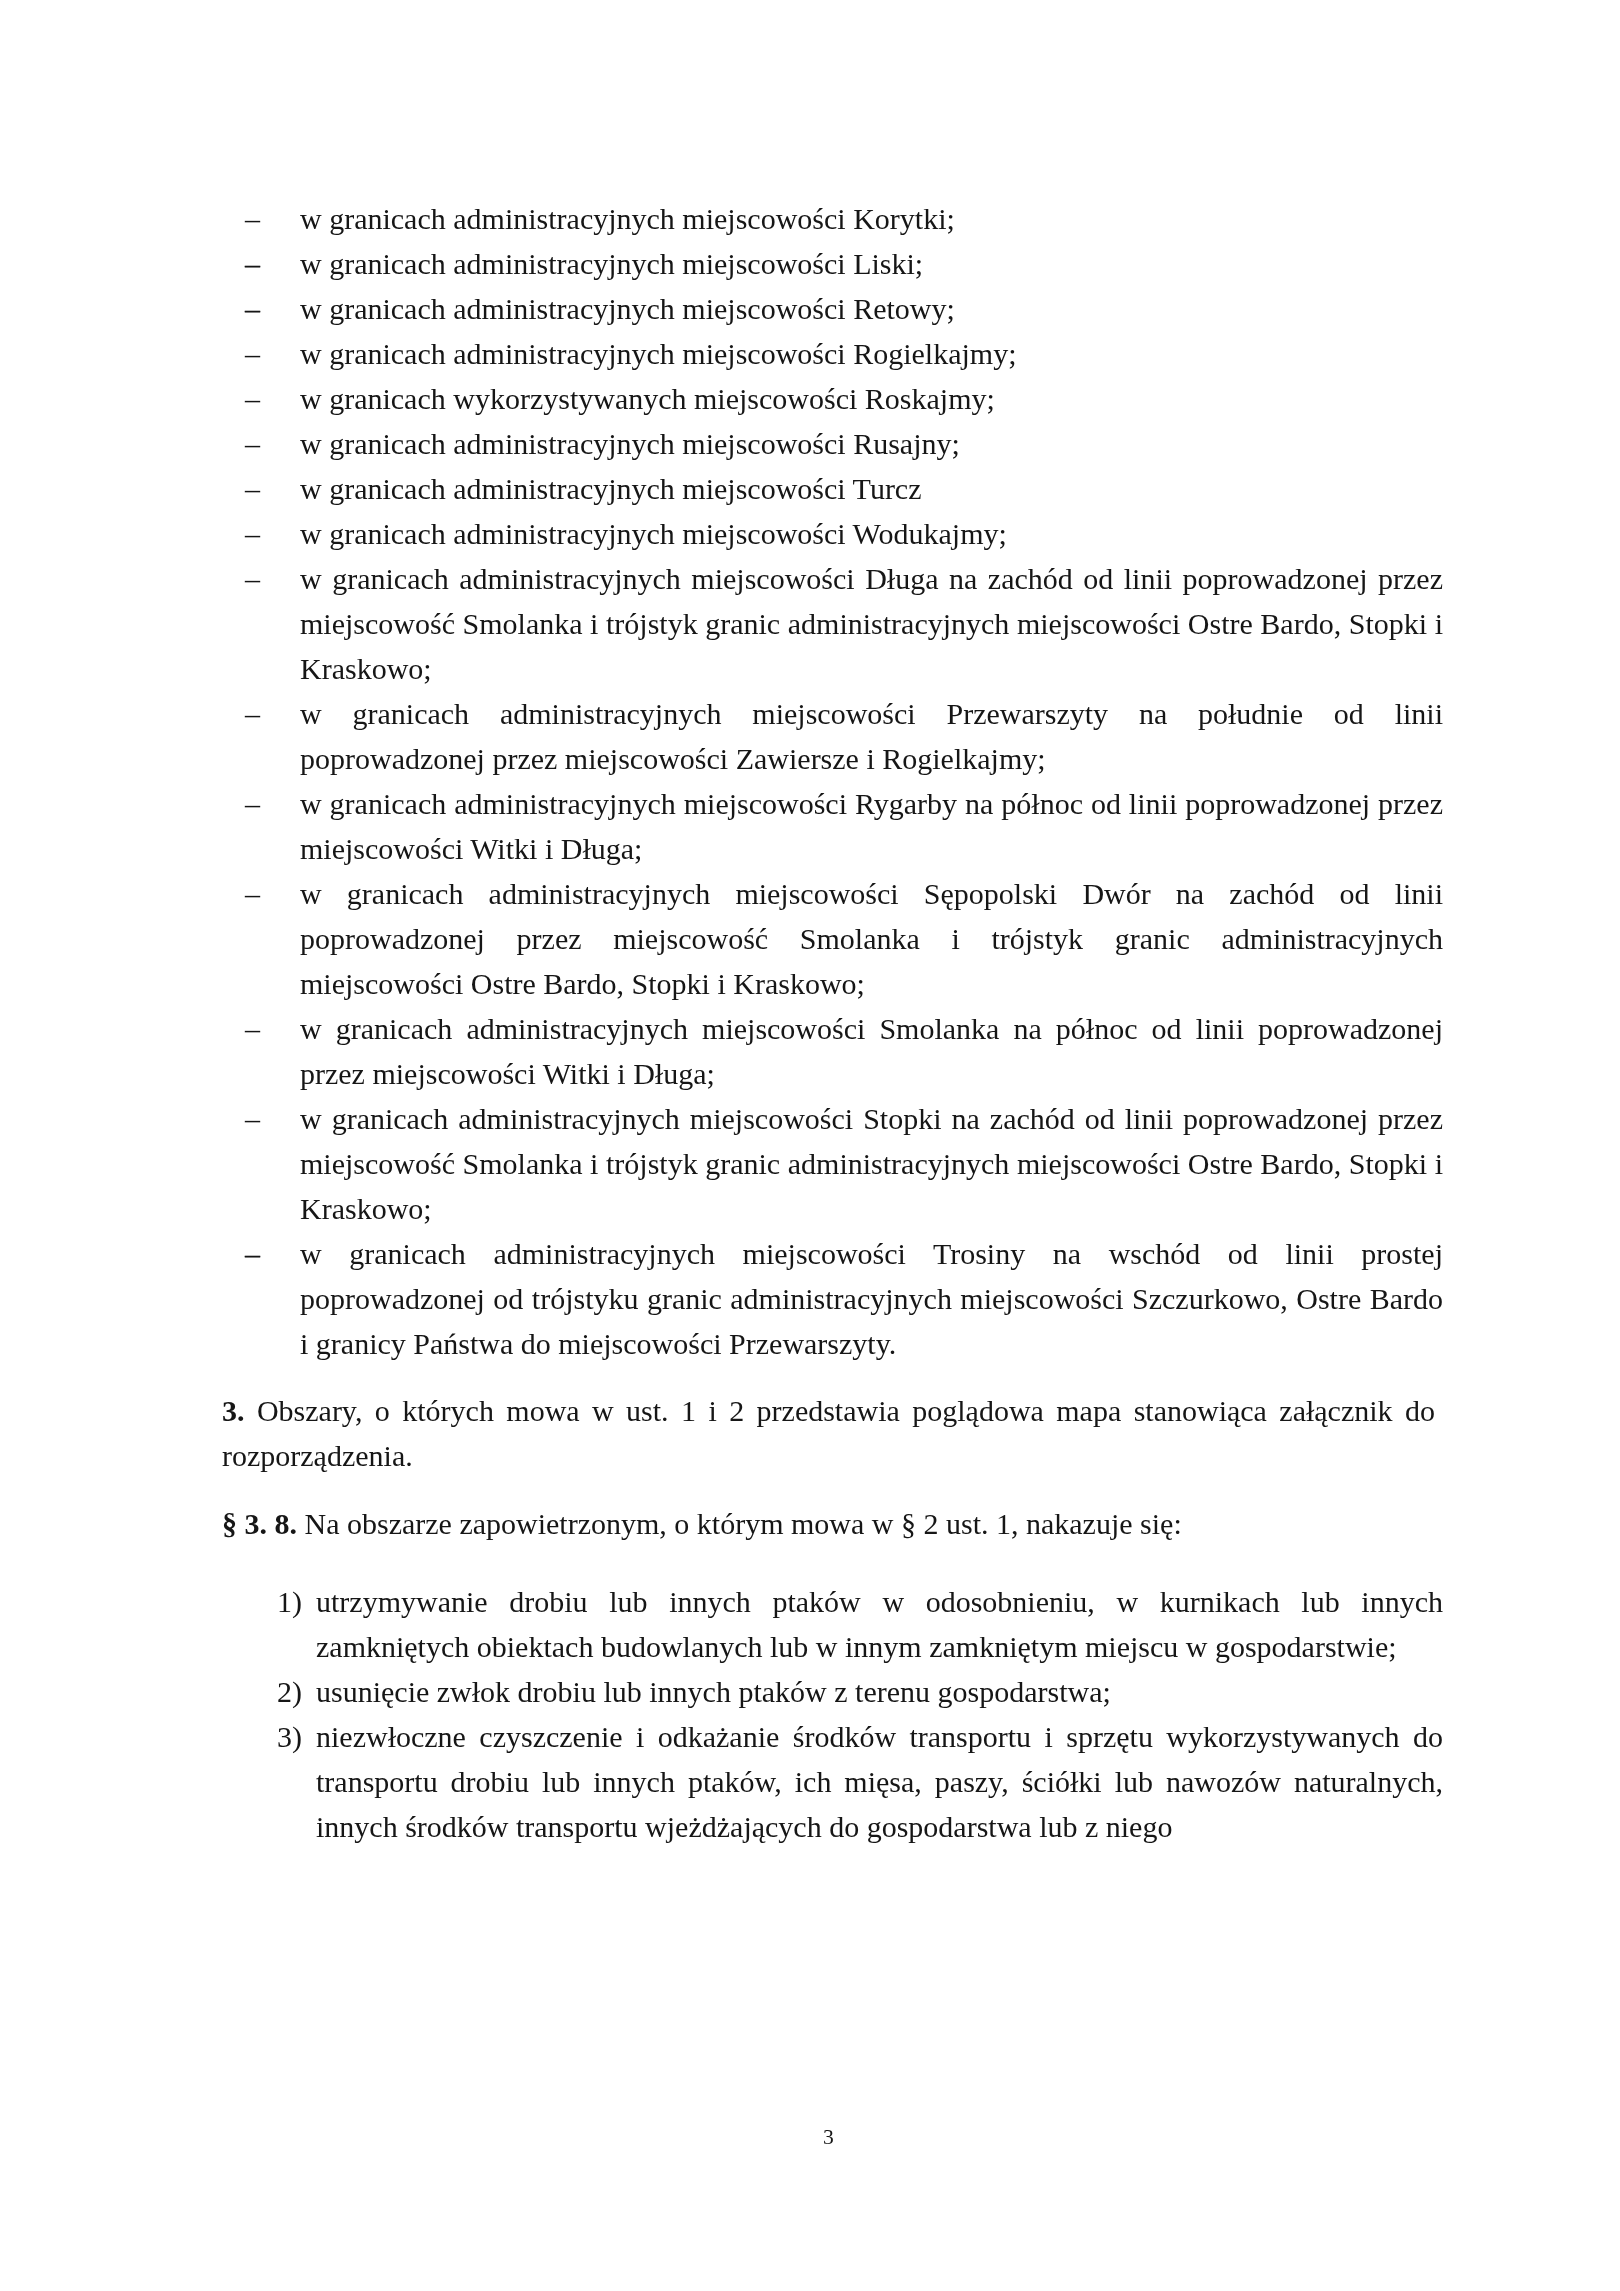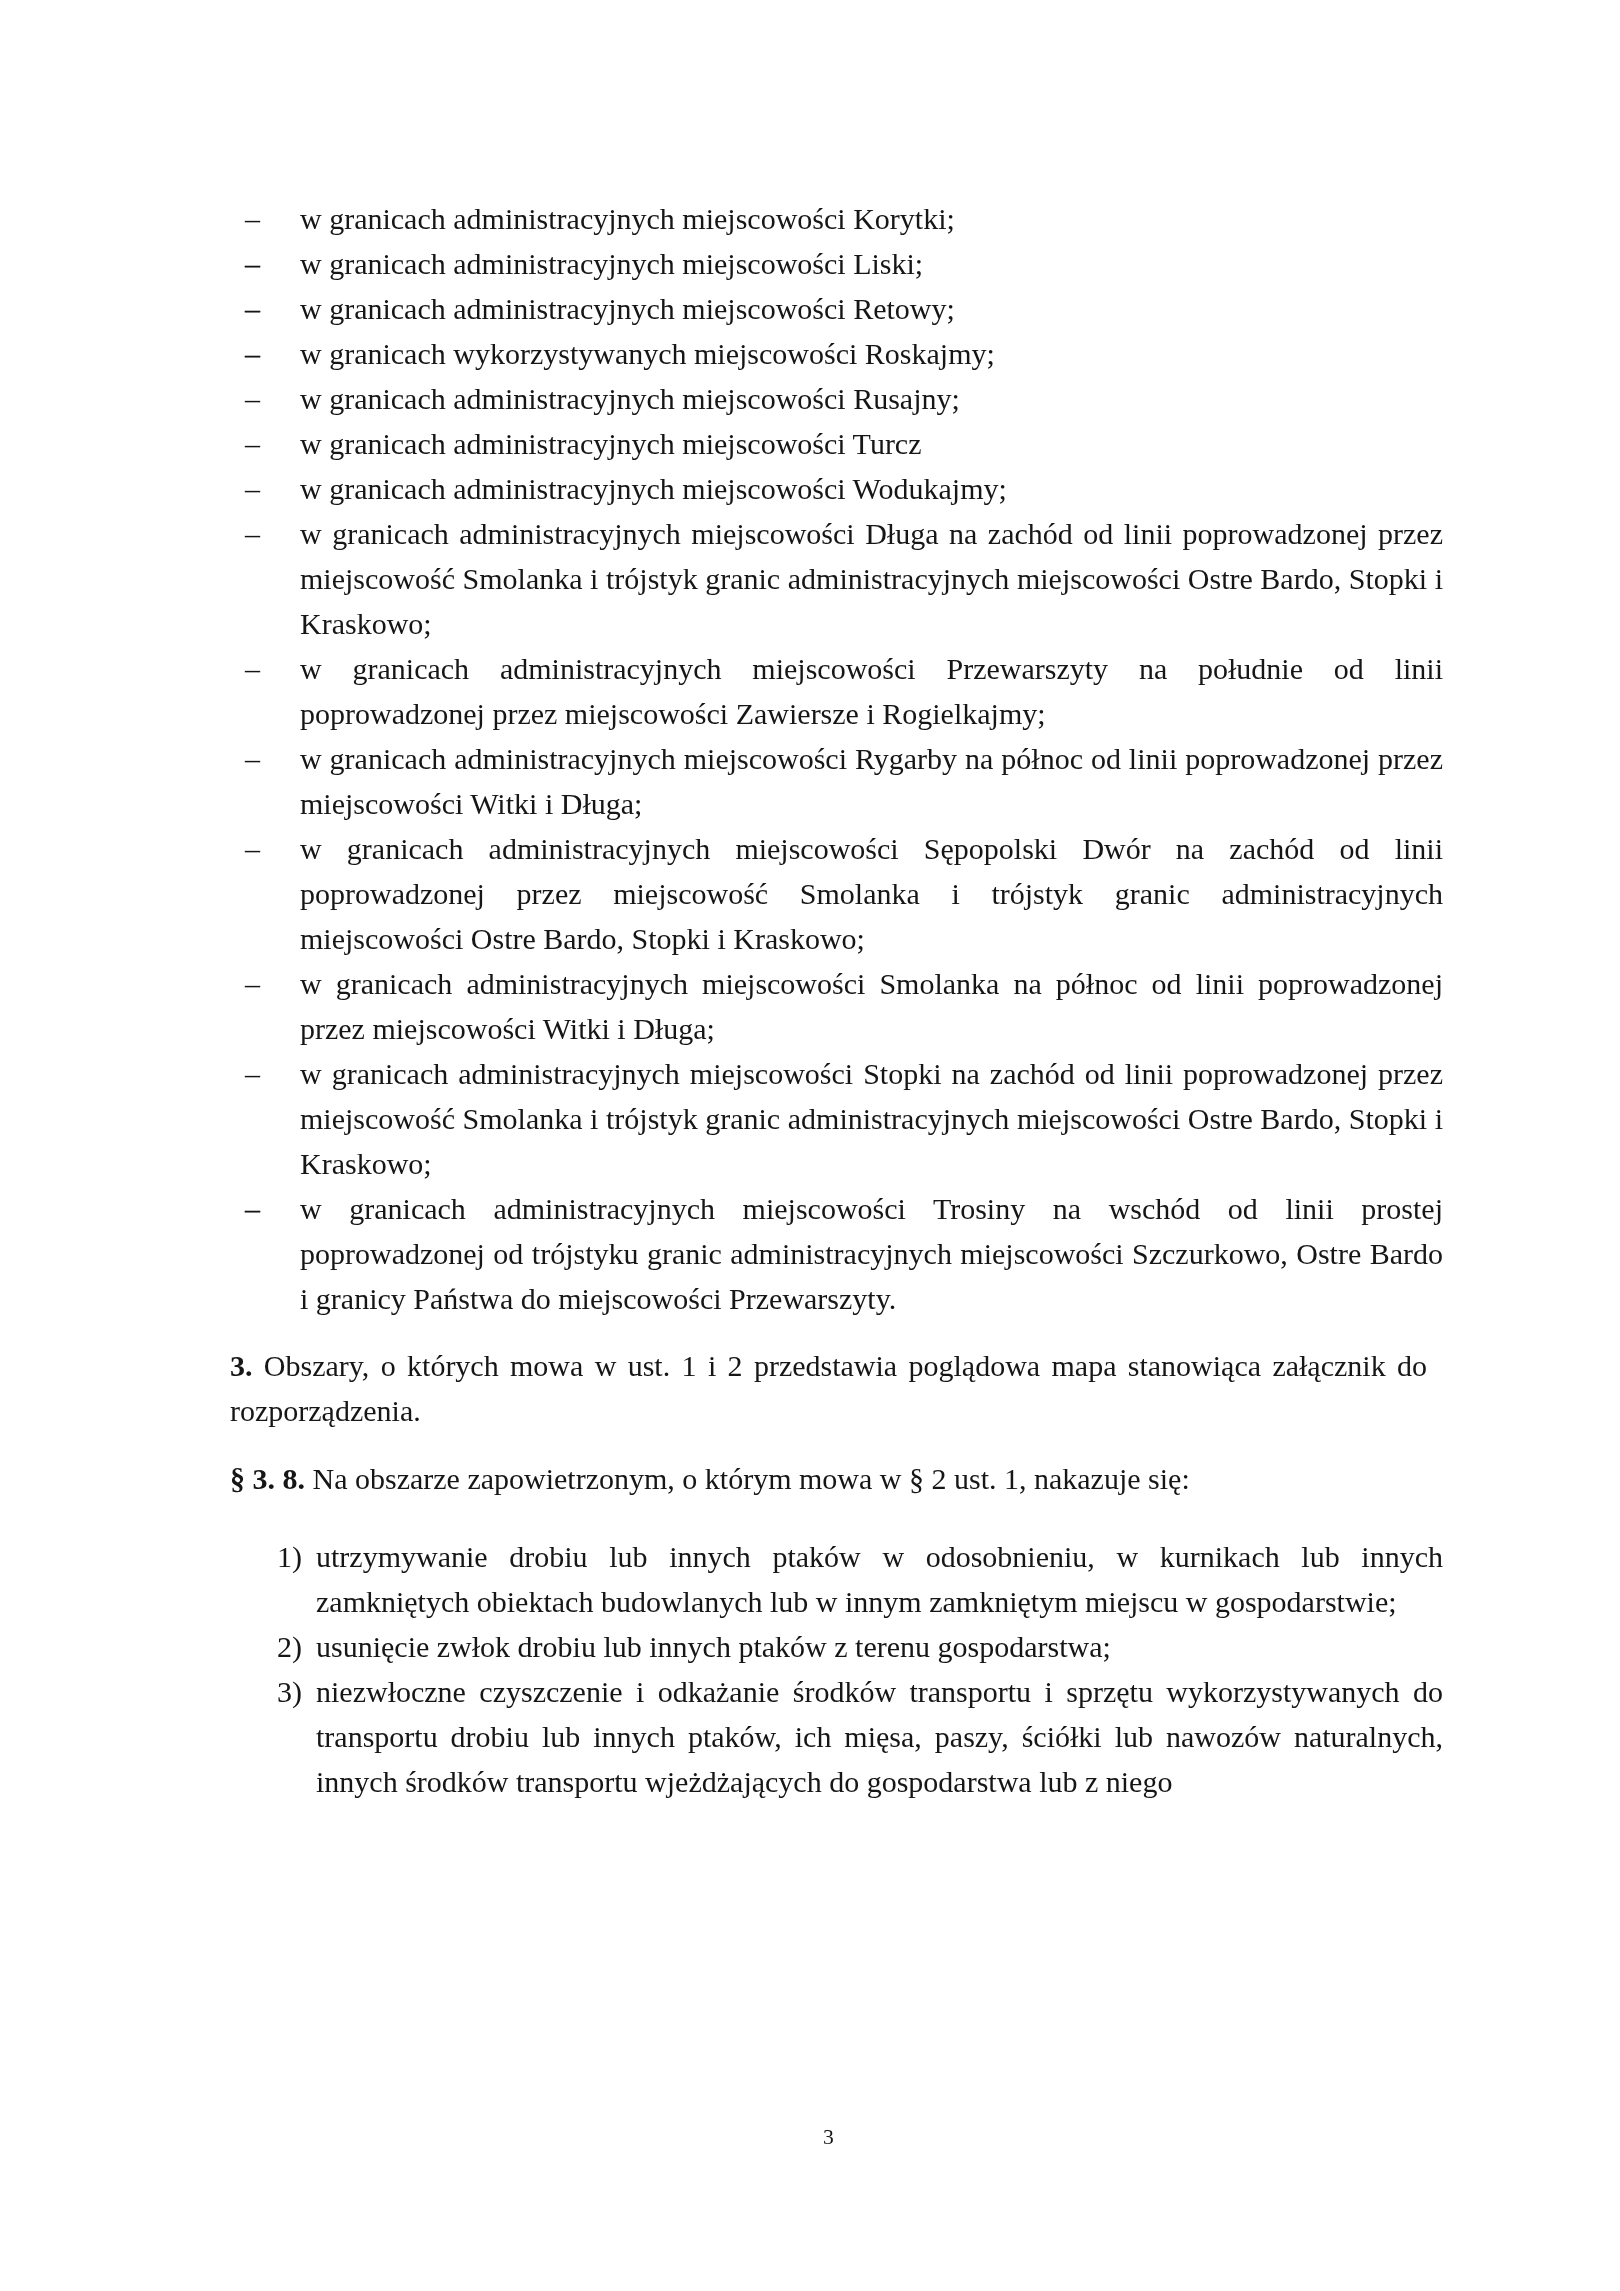--- a/index.html
+++ b/index.html
@@ -39,21 +39,21 @@
       padding-left: 86px;
       text-align: justify;
     }
     ul.dash-list li .dash {
       position: absolute;
       left: 31px;
       top: 0;
     }
     .para {
       text-align: justify;
-      margin: 16px;
+      margin: 8px;
     }
     .para-3 {
       margin-top: 21.6px;
     }
     .para-s3 {
       margin-top: 23.5px;
     }
     .bold {
       font-weight: bold;
     }
@@ -89,21 +89,21 @@
 
 <div class="page">
   <div class="content">
 
     <ul class="dash-list">
       <li><span class="dash">–</span><span>w granicach administracyjnych miejscowości Korytki;</span></li>
       <li><span class="dash">–</span></li>
       <li><span class="dash">–</span><span>w granicach administracyjnych miejscowości Liski;</span></li>
       <li><span class="dash">–</span></li>
       <li><span class="dash">–</span><span>w granicach administracyjnych miejscowości Retowy;</span></li>
-      <li><span class="dash">–</span></li>
+      <li><span class="dash">–</span><span>w granicach administracyjnych miejscowości Rogielkajmy;</span></li>
       <li><span class="dash">–</span><span>w granicach wykorzystywanych miejscowości Roskajmy;</span></li>
       <li><span class="dash">–</span><span>w granicach administracyjnych miejscowości Rusajny;</span></li>
       <li><span class="dash">–</span><span>w granicach administracyjnych miejscowości Turcz</span></li>
       <li><span class="dash">–</span><span>w granicach administracyjnych miejscowości Wodukajmy;</span></li>
       <li><span class="dash">–</span><span>w granicach administracyjnych miejscowości Długa na zachód od linii poprowadzonej przez miejscowość Smolanka i trójstyk granic administracyjnych miejscowości Ostre Bardo, Stopki i Kraskowo;</span></li>
       <li><span class="dash">–</span><span>w granicach administracyjnych miejscowości Przewarszyty na południe od linii poprowadzonej przez miejscowości Zawiersze i Rogielkajmy;</span></li>
       <li><span class="dash">–</span><span>w granicach administracyjnych miejscowości Rygarby na północ od linii poprowadzonej przez miejscowości Witki i Długa;</span></li>
       <li><span class="dash">–</span><span>w granicach administracyjnych miejscowości Sępopolski Dwór na zachód od linii poprowadzonej przez miejscowość Smolanka i trójstyk granic administracyjnych miejscowości Ostre Bardo, Stopki i Kraskowo;</span></li>
       <li><span class="dash">–</span><span>w granicach administracyjnych miejscowości Smolanka na północ od linii poprowadzonej przez miejscowości Witki i Długa;</span></li>
       <li><span class="dash">–</span><span>w granicach administracyjnych miejscowości Stopki na zachód od linii poprowadzonej przez miejscowość Smolanka i trójstyk granic administracyjnych miejscowości Ostre Bardo, Stopki i Kraskowo;</span></li>

